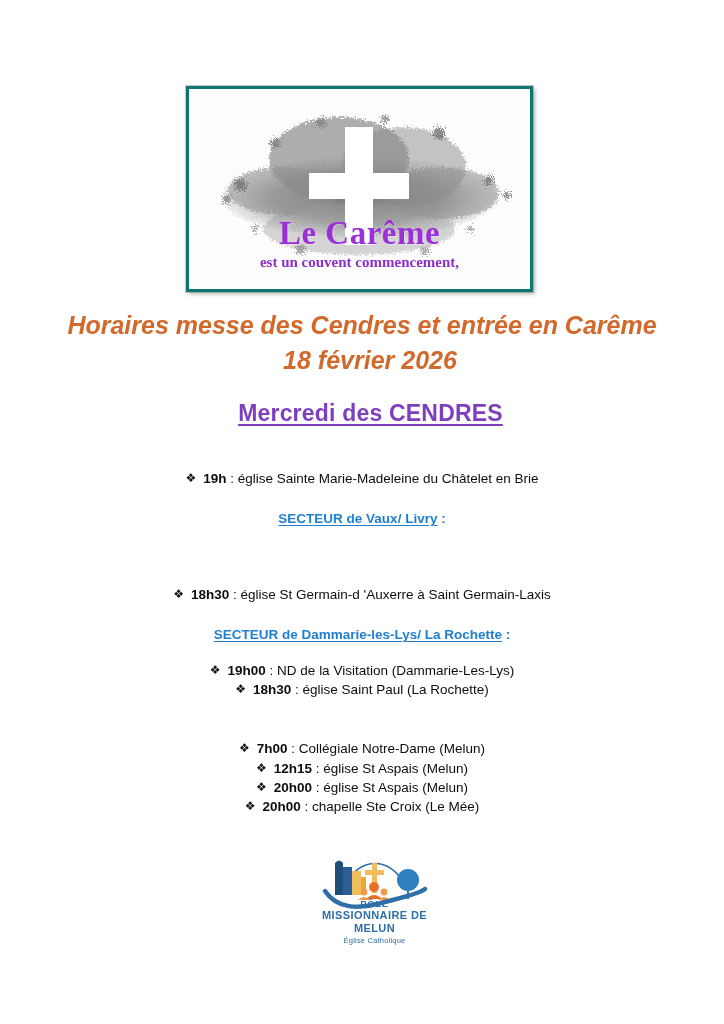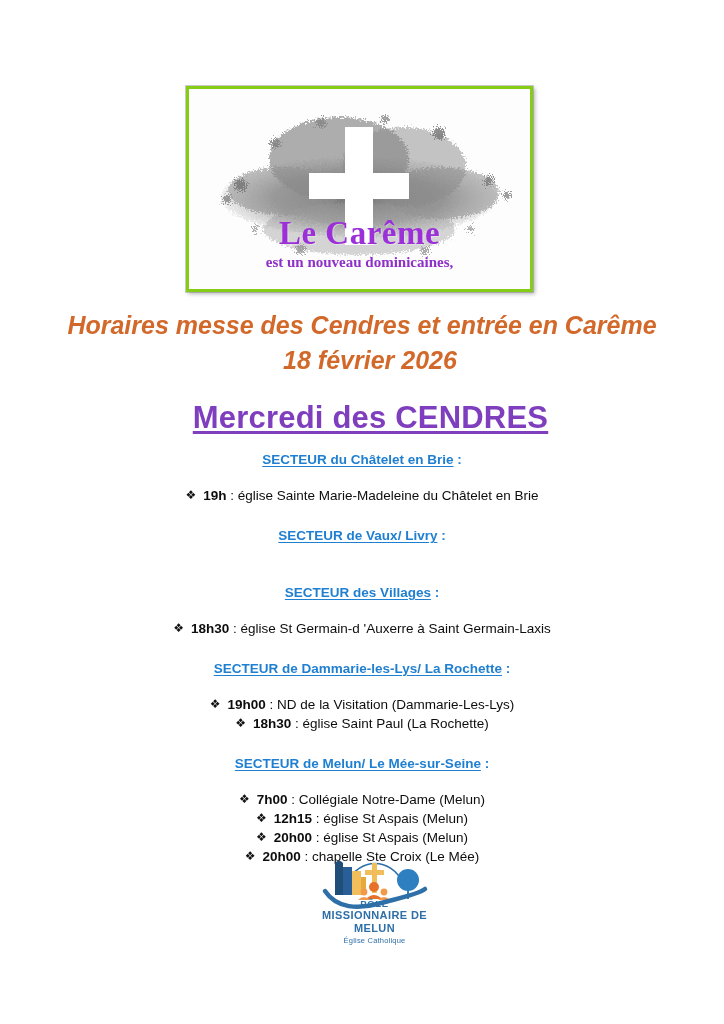--- a/index.html
+++ b/index.html
@@ -30,21 +30,21 @@
     position: absolute;
     left: 186px;
     top: 86px;
     width: 347px;
     height: 206px;
   }
   .hero-frame {
     position: absolute;
     inset: 0;
     background: #fef9c3;
-    border: 3px solid #84cc16;
+    border: 3px solid #0f766e;
     box-sizing: border-box;
     box-shadow: 2px 2px 4px rgba(120,120,120,0.55),
                 0 0 0 1px rgba(190,190,190,0.75);
     overflow: hidden;
   }
   .hero-canvas {
     position: absolute;
     inset: 0;
     background: #fdfdfd;
     overflow: hidden;
@@ -93,21 +93,21 @@
   }
   .doc-title .line2 { display: block; padding-left: 16px; }
 
   .main-heading {
     position: absolute;
     left: 0; right: 0;
     top: 400px;
     text-align: center;
     font-family: "Liberation Sans", sans-serif;
     font-weight: bold;
-    font-size: 31px;
+    font-size: 23px;
     color: #7E3EBE;
     text-decoration: underline;
     text-underline-offset: 3px;
     letter-spacing: 0.2px;
     padding-left: 17px;
   }
 
   
   .content {
     position: absolute;
@@ -248,58 +248,52 @@
             <circle cx="282" cy="140" r="3" fill="#9e9e9e"></circle>
           </g>
 
           <g>
             <rect x="156" y="38" width="28" height="118" fill="#ffffff"></rect>
             <rect x="120" y="84" width="100" height="26" fill="#ffffff"></rect>
           </g>
         </svg>
       </div>
       <div class="hero-title">Le Carême</div>
-      <div class="hero-sub">est un nouveau dominicaines,</div>
+      <div class="hero-sub">est un couvent commencement,</div>
     </div>
   </div>
 
   <div class="doc-title">
     <span>Horaires messe des Cendres et entrée en Carême</span>
     <span class="line2">18 février 2026</span>
   </div>
 
   <div class="main-heading">Mercredi des CENDRES</div>
 
   <div class="content">
 
     <div class="sector">
-      <div class="sector-head">
-        <span class="hd-text">SECTEUR du Châtelet en Brie</span><span class="hd-colon"> :</span>
-      </div>
       <div class="gap-a"></div>
       <ul class="items">
         <li class="item"><span class="bullet">❖</span><span class="time">19h</span><span class="sep"> : </span><span>église Sainte Marie-Madeleine du Châtelet en Brie</span></li>
       </ul>
     </div>
 
     <div class="gap-c"></div>
 
     <div class="sector">
       <div class="sector-head">
         <span class="hd-text">SECTEUR de Vaux/ Livry</span><span class="hd-colon"> :</span>
       </div>
       <div class="gap-a"></div>
     </div>
 
     <div class="gap-c"></div>
 
     <div class="sector">
-      <div class="sector-head">
-        <span class="hd-text">SECTEUR des Villages</span><span class="hd-colon"> :</span>
-      </div>
       <div class="gap-a"></div>
       <ul class="items">
         <li class="item"><span class="bullet">❖</span><span class="time">18h30</span><span class="sep"> : </span><span>église St Germain-d 'Auxerre à Saint Germain-Laxis</span></li>
       </ul>
     </div>
 
     <div class="gap-c"></div>
 
     <div class="sector">
       <div class="sector-head">
@@ -308,23 +302,20 @@
       <div class="gap-a"></div>
       <ul class="items">
         <li class="item"><span class="bullet">❖</span><span class="time">19h00</span><span class="sep"> : </span><span>ND de la Visitation (Dammarie-Les-Lys)</span></li>
         <li class="item"><span class="bullet">❖</span><span class="time">18h30</span><span class="sep"> : </span><span>église Saint Paul (La Rochette)</span></li>
       </ul>
     </div>
 
     <div class="gap-c"></div>
 
     <div class="sector">
-      <div class="sector-head">
-        <span class="hd-text">SECTEUR de Melun/ Le Mée-sur-Seine</span><span class="hd-colon"> :</span>
-      </div>
       <div class="gap-a"></div>
       <ul class="items">
         <li class="item"><span class="bullet">❖</span><span class="time">7h00</span><span class="sep"> : </span><span>Collégiale Notre-Dame (Melun)</span></li>
         <li class="item"><span class="bullet">❖</span><span class="time">12h15</span><span class="sep"> : </span><span>église St Aspais (Melun)</span></li>
         <li class="item"><span class="bullet">❖</span><span class="time">20h00</span><span class="sep"> : </span><span>église St Aspais (Melun)</span></li>
         <li class="item"><span class="bullet">❖</span><span class="time">20h00</span><span class="sep"> : </span><span>chapelle Ste Croix (Le Mée)</span></li>
       </ul>
     </div>
 
   </div>

